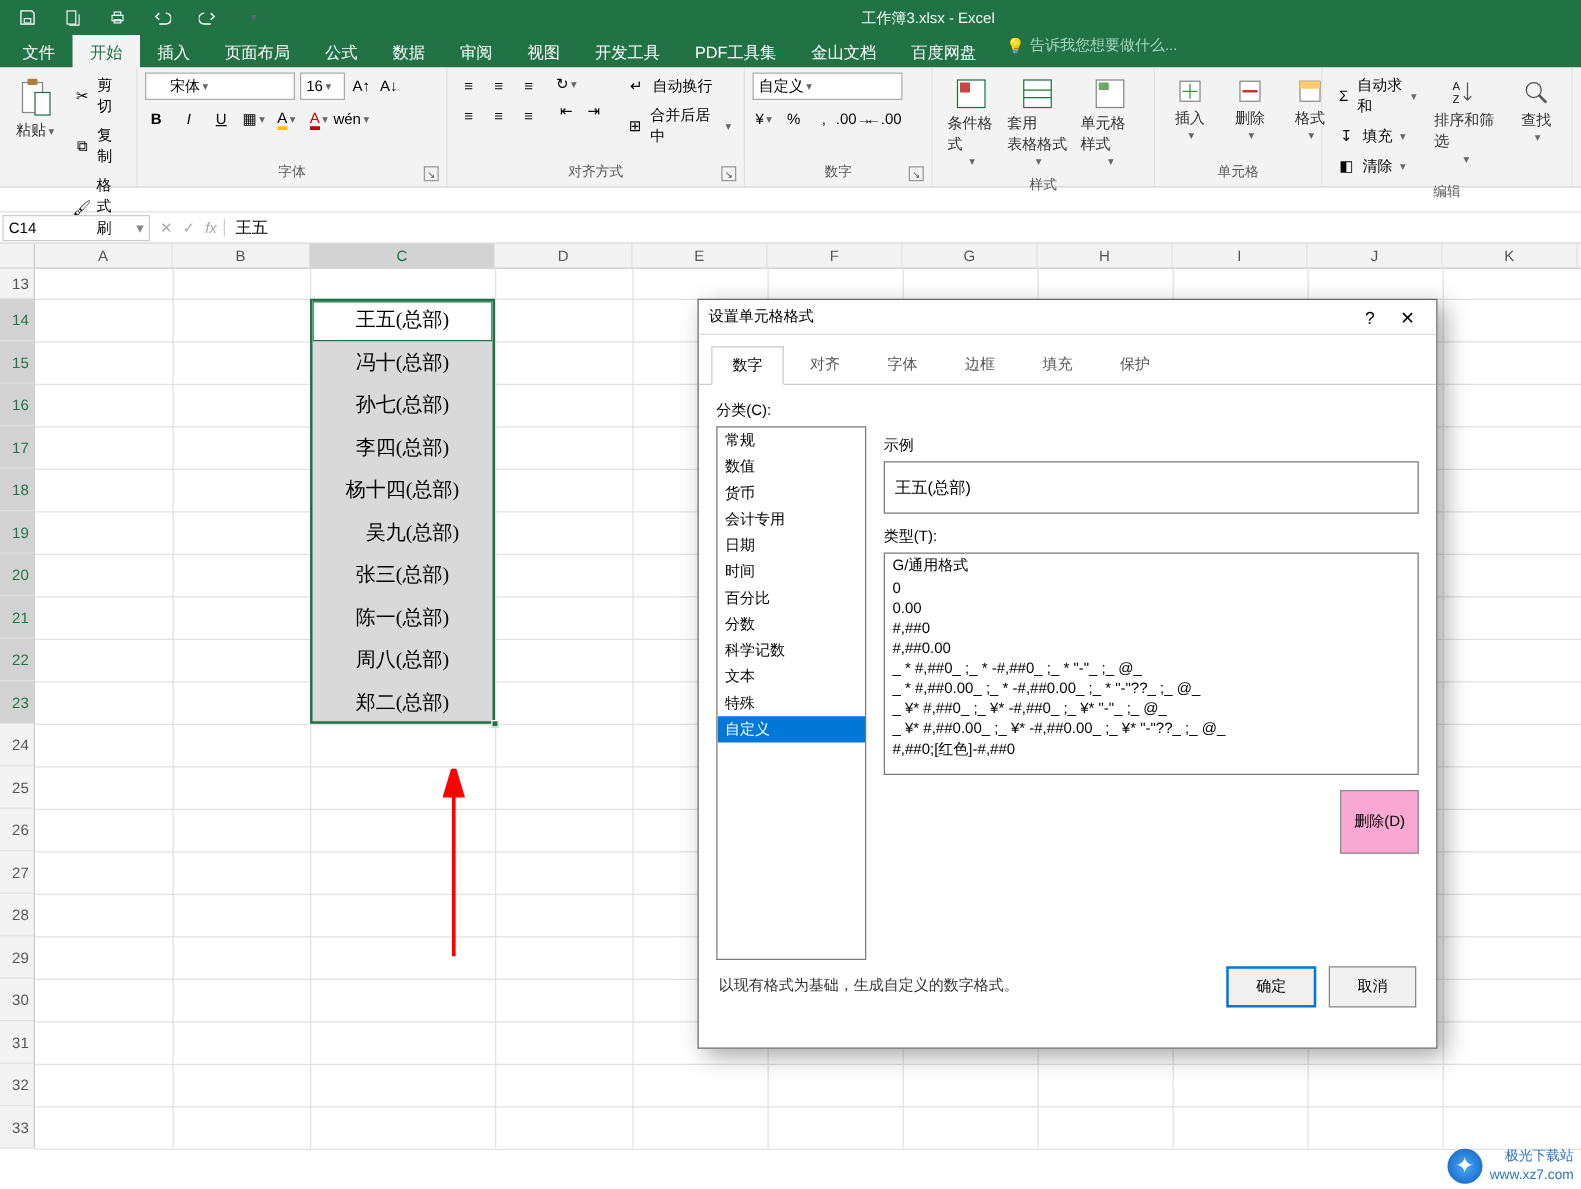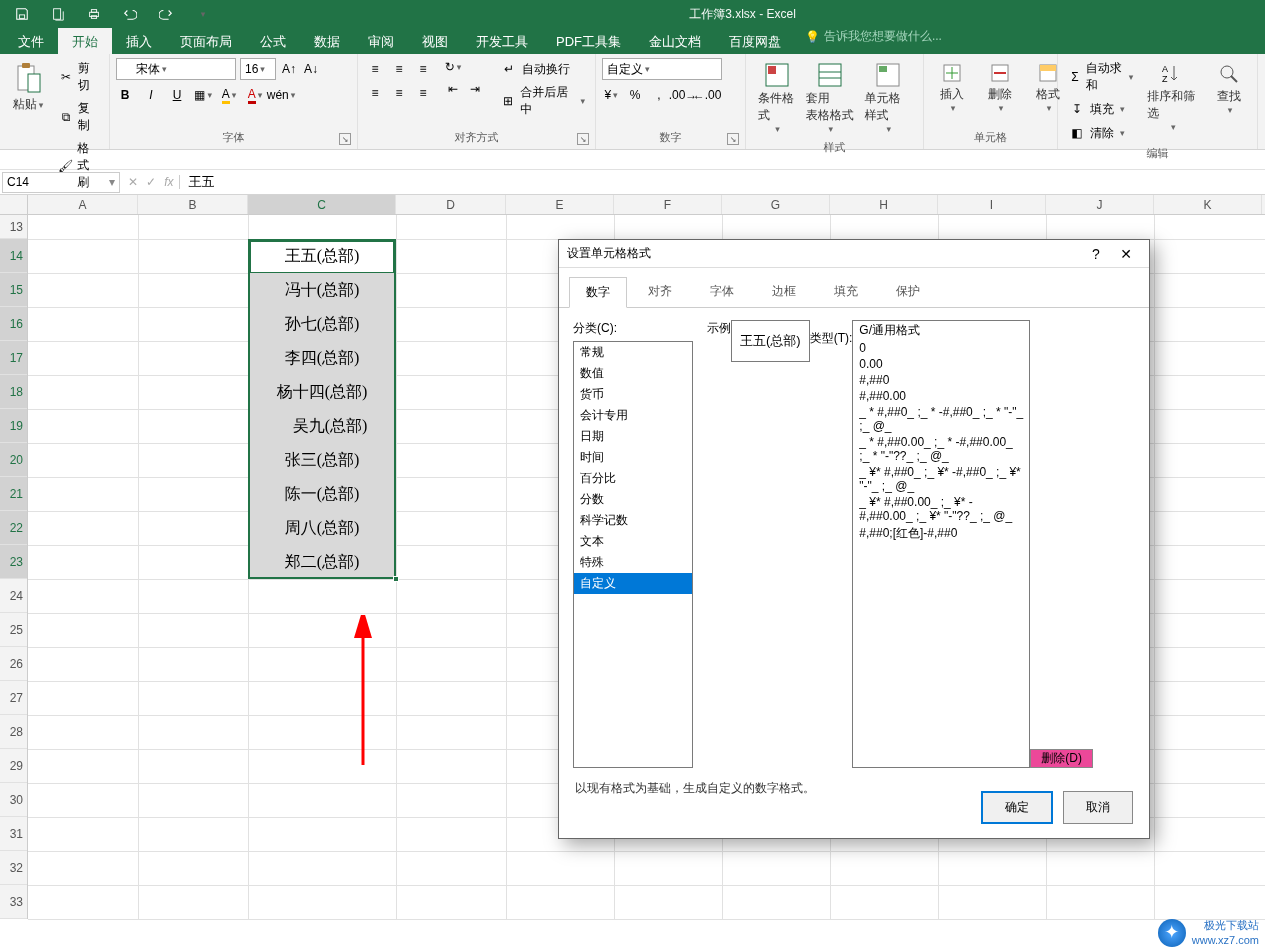--- a/index.html
+++ b/index.html
@@ -77,29 +77,29 @@
 .dlg-tbtn { width: 30px; text-align: center; cursor: pointer; font-size: 14px; }
 .dlg-tabs { display: flex; border-bottom: 1px solid #ccc; padding: 8px 10px 0; gap: 4px; }
 .dlg-tab { padding: 6px 16px; border: 1px solid transparent; font-size: 12px; color: #555; cursor: pointer; }
 .dlg-tab.active { border: 1px solid #ccc; border-bottom: 1px solid #fff; color: #000; position: relative; top: 1px; background: #fff; }
 .dlg-body { padding: 12px 14px; display: flex; gap: 14px; height: 472px; }
 .cat-panel { width: 120px; display: flex; flex-direction: column; }
 .cat-label { font-size: 12px; margin-bottom: 4px; }
 .cat-list { flex: 1; border: 1px solid #7a7a7a; overflow: hidden; font-size: 12px; position: relative; }
 .cat-item { padding: 2px 6px; cursor: pointer; }
 .cat-item.sel { background: #0078d7; color: #fff; }
-.right-panel { flex: 1; display: flex; flex-direction: row; }
+.right-panel { flex: 1; display: flex; flex-direction: column; margin-top: 28px; }
 .field-label { font-size: 12px; margin-bottom: 4px; }
 .sample-box { border: 1px solid #7a7a7a; height: 42px; padding: 4px 8px; font-size: 13px; display: flex; align-items: center; }
 .type-input { border: 1px solid #7a7a7a; height: 24px; padding: 2px 6px; font-size: 13px; margin-bottom: 2px; }
 .fmt-list { border: 1px solid #7a7a7a; flex: 0 0 178px; overflow-y: scroll; font-size: 12px; }
 .fmt-item { padding: 1px 6px; cursor: pointer; }
-.delete-btn { align-self: flex-end; margin-top: 12px; padding: 0 10px; border: 1px solid #888; background: #ec4899; cursor: pointer; font-size: 12px; }
+.delete-btn { align-self: flex-end; margin-top: 12px; padding: 16px 10px; border: 1px solid #888; background: #f9a8d4; cursor: pointer; font-size: 12px; }
 .dlg-desc { font-size: 12px; padding: 0 16px; color: #333; }
-.dlg-actions { position: absolute; right: 16px; bottom: 14px; display: flex; gap: 10px; margin-top: 12px; }
+.dlg-actions { position: absolute; right: 16px; bottom: 32px; display: flex; gap: 10px; margin-top: 12px; }
 .dlg-actbtn { padding: 6px 22px; border: 1px solid #888; background: #f0f0f0; cursor: pointer; font-size: 12px; }
 .dlg-actbtn.primary { border: 2px solid #0078d7; }
 
 
 .watermark { position: absolute; right: 6px; bottom: 4px; font-size: 11px; color: #2a72c4; text-align: right; line-height: 1.3; z-index: 50; display: flex; gap: 6px; align-items: center; }
 .watermark .logo { width: 28px; height: 28px; border-radius: 50%; background: radial-gradient(#4da6ff,#0a5fb4); display: flex; align-items: center; justify-content: center; color: #fff; font-size: 18px; }
 </style>
 </head>
 <body>
 

